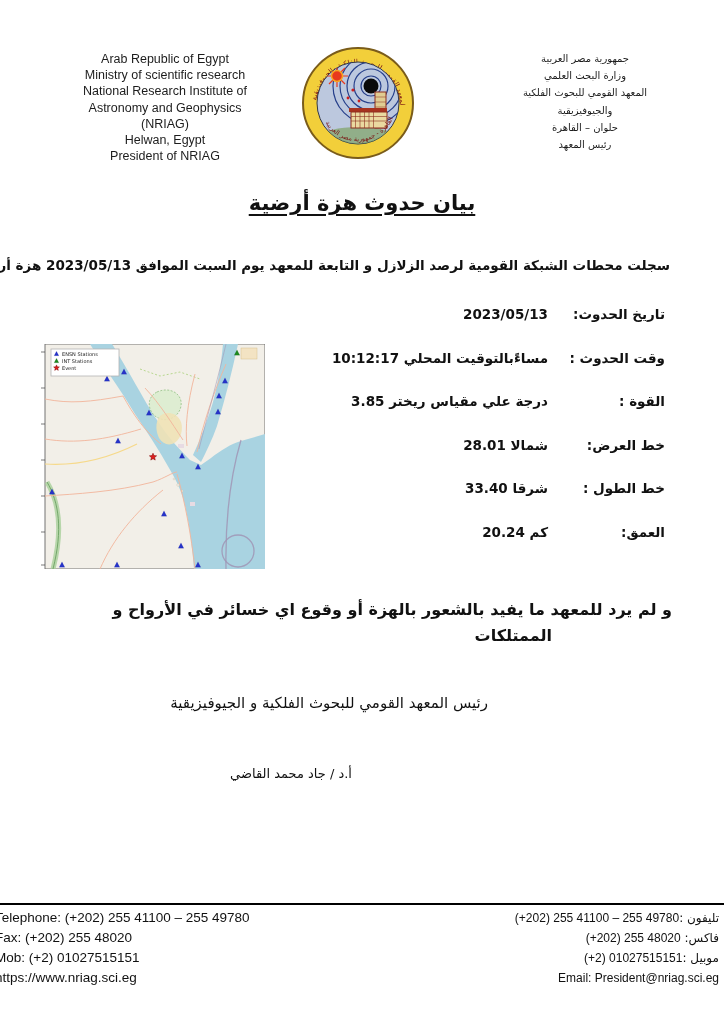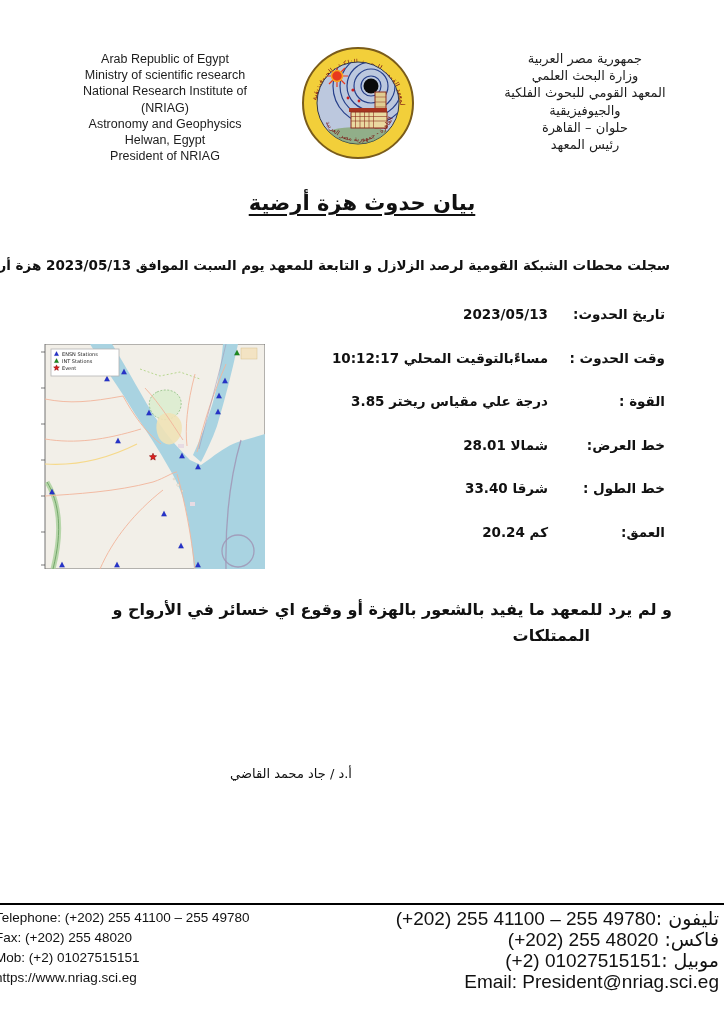--- a/index.html
+++ b/index.html
@@ -3,21 +3,21 @@
 <meta charset="utf-8">
 <style>
   html,body{margin:0;padding:0;background:#ffffff;}
   #page{position:relative;width:724px;height:1024px;background:#fff;overflow:hidden;
         font-family:"DejaVu Sans",sans-serif;color:#111;}
 
   
   .hdr-en{position:absolute;left:62px;top:51px;width:206px;text-align:center;
           font-family:"Liberation Sans",sans-serif;font-size:12.5px;line-height:16.2px;color:#1c1c1c;}
   .hdr-ar{position:absolute;left:478px;top:50px;width:214px;text-align:center;direction:rtl;
-          font-size:13px;line-height:17.2px;color:#1c1c1c;}
+          font-size:10px;line-height:17.2px;color:#1c1c1c;}
   .logo{position:absolute;left:301px;top:46px;width:114px;height:114px;}
 
   
   .doc-title{position:absolute;top:191px;left:0;width:724px;text-align:center;direction:rtl;
              font-size:21px;font-weight:bold;}
   .doc-title span{text-decoration:underline;text-underline-offset:4px;}
 
   
   .intro{position:absolute;top:255px;right:54px;width:618px;direction:rtl;text-align:right;
          font-size:13.5px;font-weight:bold;line-height:21.5px;}
@@ -31,46 +31,46 @@
   .details .lbl{width:117px;text-align:right;white-space:nowrap;}
   .details .val{width:235px;direction:ltr;text-align:right;white-space:nowrap;}
 
   
   .map{position:absolute;left:40px;top:344px;width:225px;height:225px;}
 
   
   .statement{position:absolute;top:597px;right:52px;width:624px;direction:rtl;text-align:right;
              font-size:16px;font-weight:bold;line-height:26px;}
   .statement .l1{white-space:nowrap;}
-  .statement .l2{margin-right:82px;white-space:nowrap;}
+  .statement .l2{margin-right:120px;white-space:nowrap;}
 
   
   .sig1{position:absolute;top:694px;right:236px;direction:rtl;font-size:15px;white-space:nowrap;}
   .sig2{position:absolute;top:766px;right:372px;direction:rtl;font-size:13px;white-space:nowrap;}
 
   
   .footer-rule{position:absolute;top:903px;left:0;width:724px;border-top:2px solid #000;}
   .footer-left{position:absolute;left:-5px;top:908px;font-family:"Liberation Sans",sans-serif;
                font-size:13.5px;line-height:20px;color:#111;}
-  .footer-right{position:absolute;right:5px;top:908px;font-size:19px;line-height:20px;
+  .footer-right{position:absolute;right:5px;top:908px;font-size:12px;line-height:20px;
                 text-align:right;color:#111;}
   .footer-right .frline{direction:rtl;}
   .footer-right .frv{direction:ltr;unicode-bidi:isolate;font-family:"Liberation Sans",sans-serif;}
 </style>
 </head>
 <body>
 
 <div id="page">
 
   <div class="hdr-en">
     <div>Arab Republic of Egypt</div>
     <div>Ministry of scientific research</div>
     <div>National Research Institute of</div>
+    <div>Astronomy and Geophysics</div>
     <div>(NRIAG)</div>
-    <div>Astronomy and Geophysics</div>
     <div>Helwan, Egypt</div>
     <div>President of NRIAG</div>
   </div>
 
   <div class="logo">
     <svg width="114" height="114" viewBox="0 0 114 114">
       <circle cx="57" cy="57" r="55" fill="#f2cf3a" stroke="#7a5c1a" stroke-width="2"></circle>
       <defs>
         <path id="ringtop" d="M15,60 A42,42 0 0 1 99,60"></path>
         <path id="ringbot" d="M22,72 A38,38 0 0 0 92,72"></path>
@@ -258,20 +258,21 @@
         <text x="17" y="25.8" font-size="5" fill="#222">Event</text>
       </g>
     </svg>
   </div>
 
   <div class="statement">
     <div class="l1">و لم يرد للمعهد ما يفيد بالشعور بالهزة أو وقوع اي خسائر في الأرواح و</div>
     <div class="l2">الممتلكات</div>
   </div>
 
+  <div class="sig1">رئيس المعهد القومي للبحوث الفلكية و الجيوفيزيقية</div>
   <div class="sig2">أ.د / جاد محمد القاضي</div>
 
   <div class="footer-rule"></div>
 
   <div class="footer-left">
     <div>Telephone: (+202) 255 41100 – 255 49780</div>
     <div>Fax: (+202) 255 48020</div>
     <div>Mob: (+2) 01027515151</div>
     <div>https://www.nriag.sci.eg</div>
   </div>

